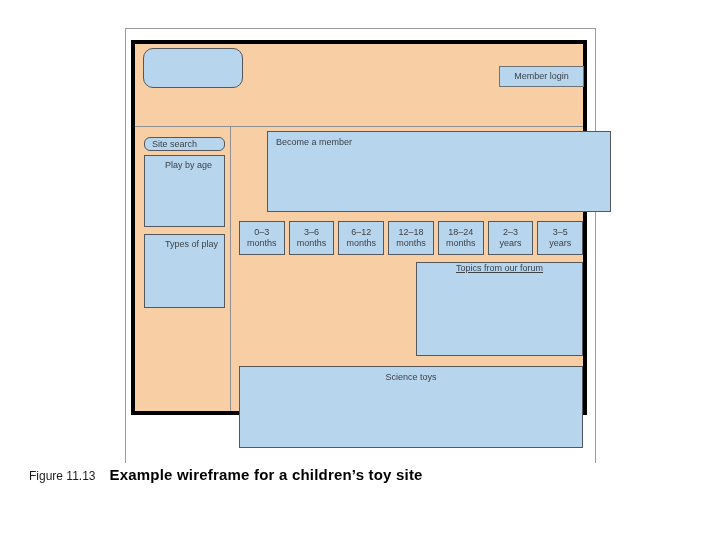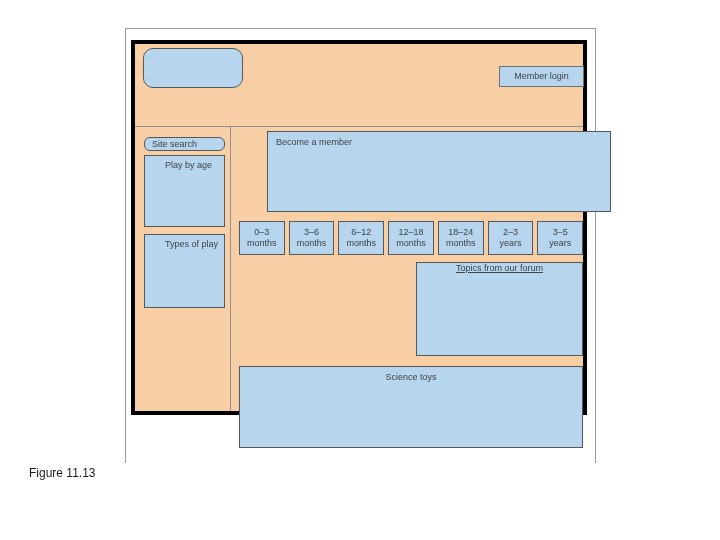--- a/index.html
+++ b/index.html
@@ -150,13 +150,14 @@
       <span>years</span>
     </div>
   </div>
 
   <div class="box topics">Topics from our forum</div>
   <div class="box featured">Science toys</div>
 </div>
 
 <div class="caption-row">
   <span class="fig-label">Figure 11.13</span>
+  <span class="fig-caption">Example wireframe for a children’s toy site</span>
 </div>
 
 </body></html>

